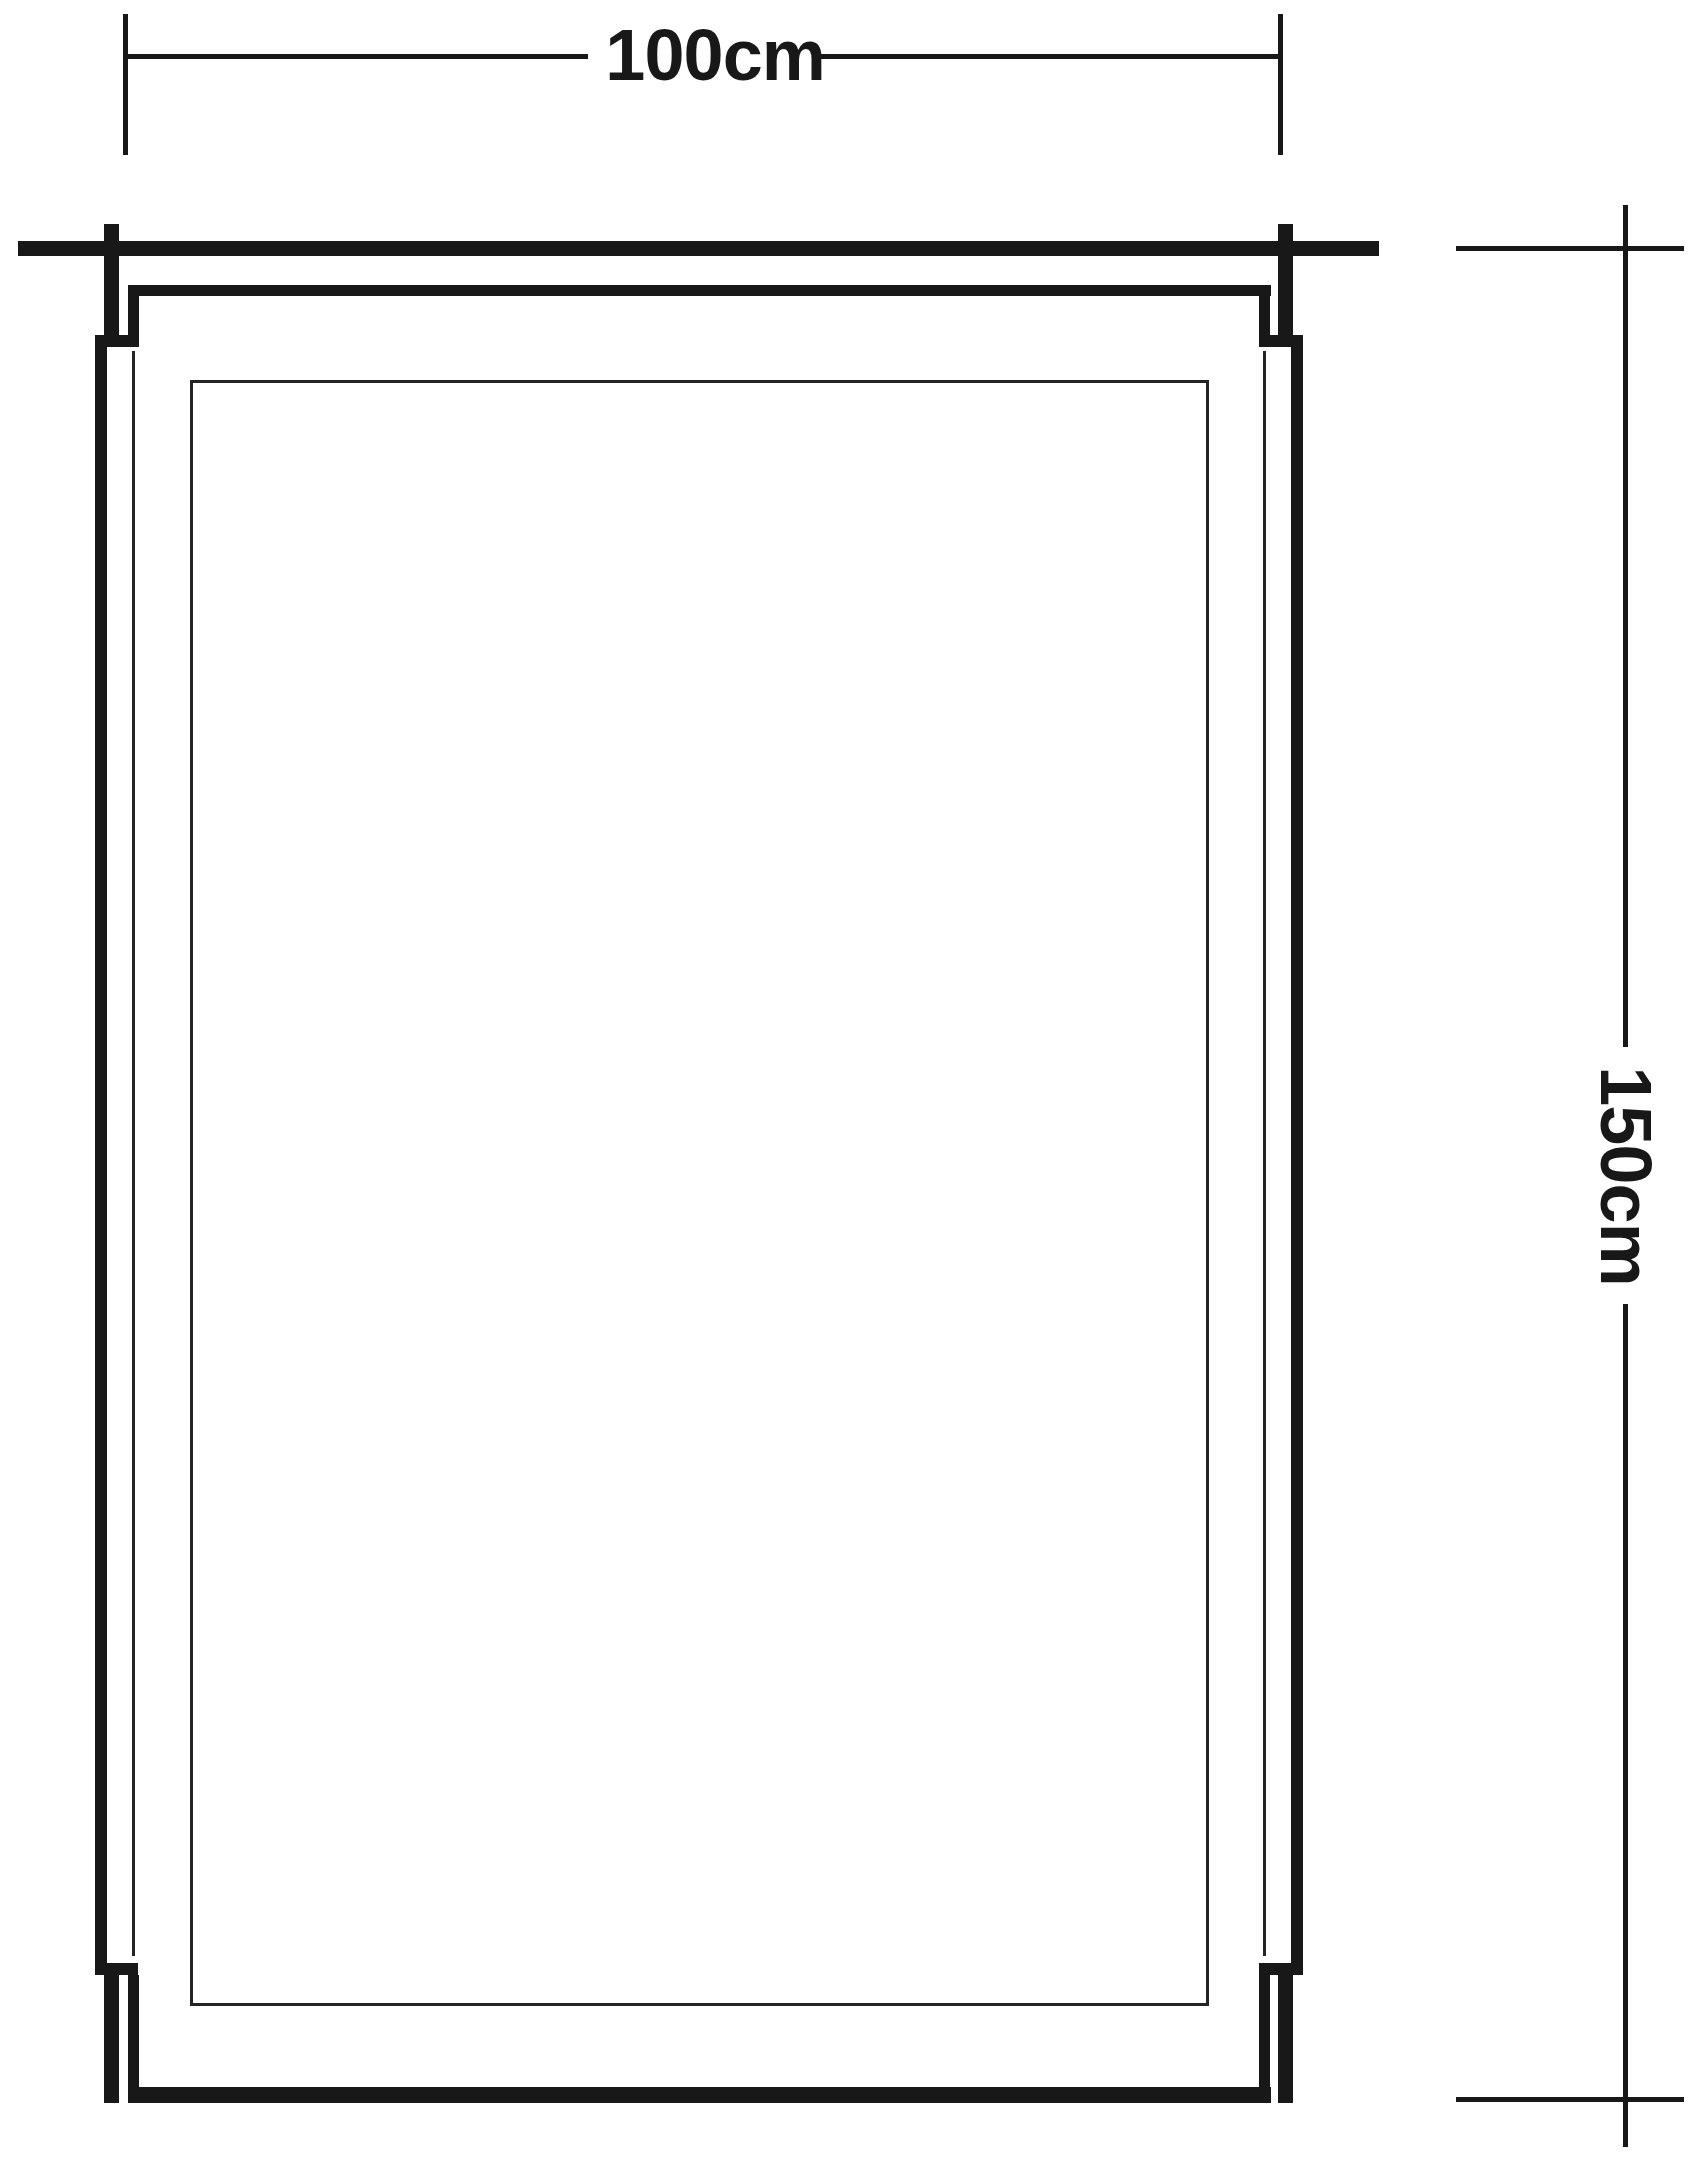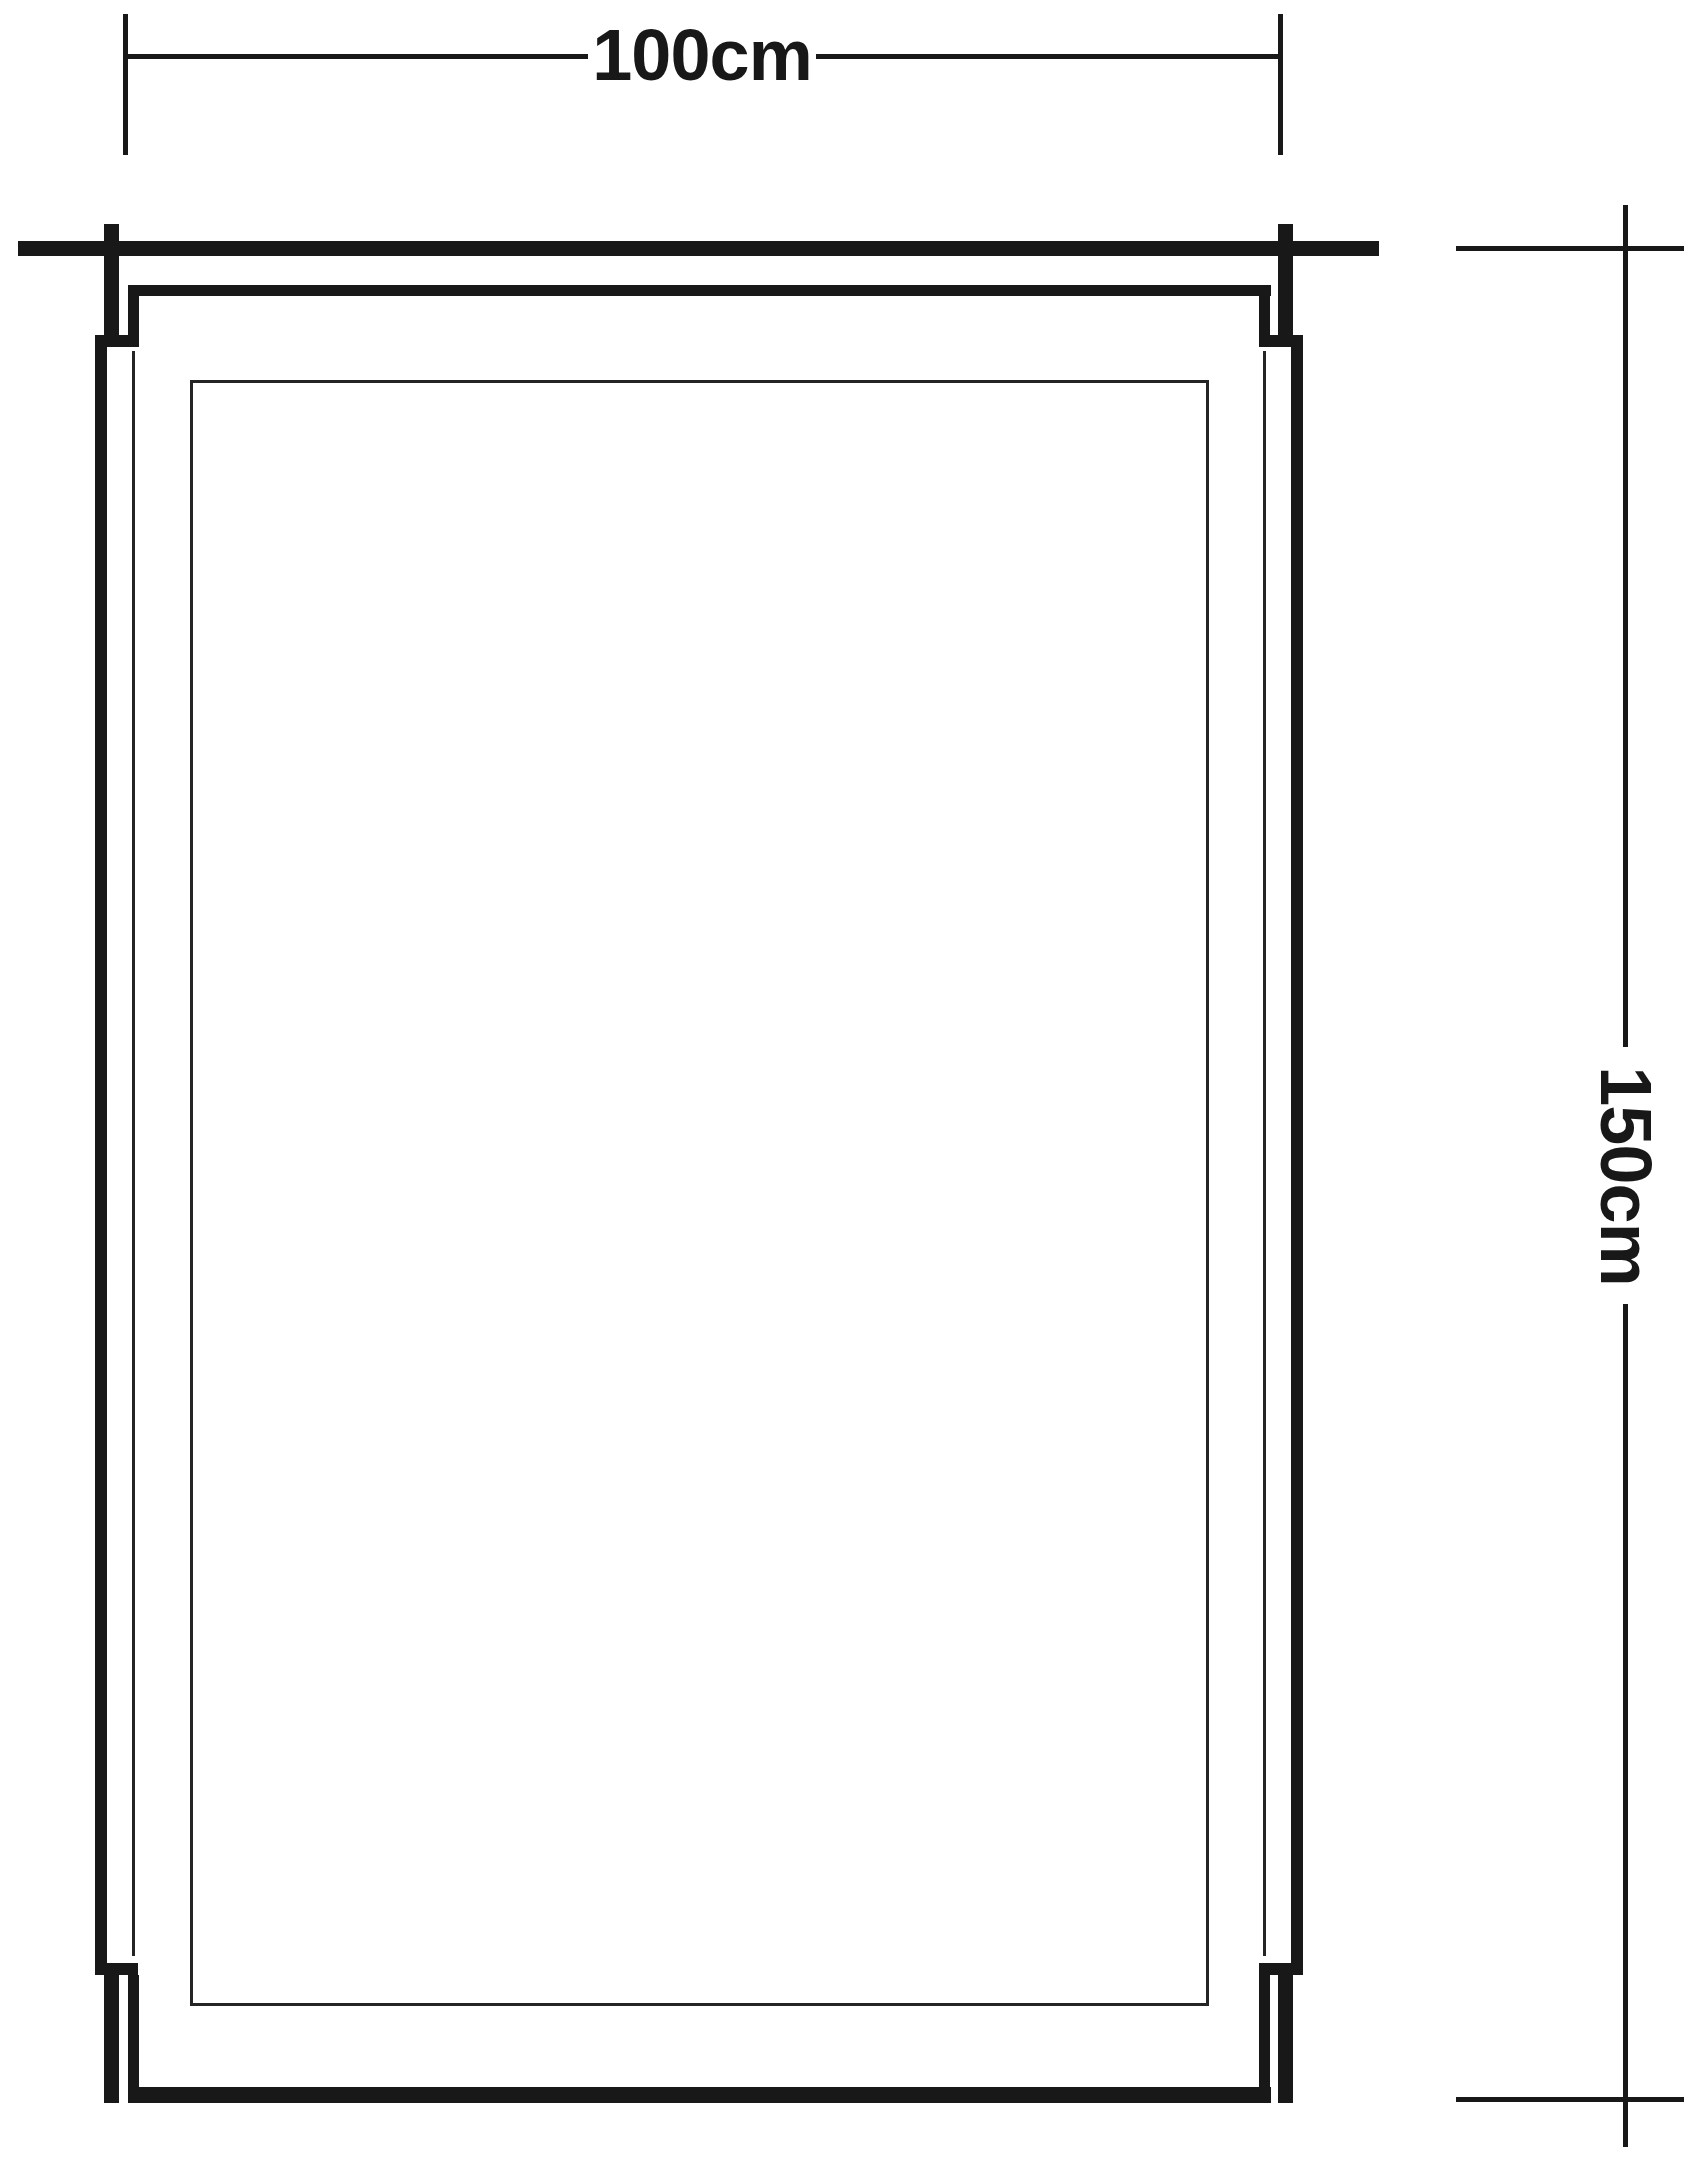--- a/index.html
+++ b/index.html
@@ -43,21 +43,21 @@
 </style>
 </head>
 <body>
 
 <div class="canvas">
 
   <div class="bar" style="left:123px;top:13.6px;width:4.5px;height:141px"></div>
   <div class="bar" style="left:1278px;top:13.6px;width:4.5px;height:141px"></div>
   <div class="bar" style="left:125px;top:54px;width:463px;height:5.4px"></div>
   <div class="bar" style="left:816px;top:54px;width:465px;height:5.4px"></div>
-  <div class="label" style="left:579px;top:19px;width:246px;text-align:center">100cm</div>
+  <div class="label" style="left:579px;top:19px;width:246px;text-align:right">100cm</div>
 
   <div class="bar" style="left:18px;top:241px;width:1361px;height:15.4px"></div>
 
   <div class="bar" style="left:128px;top:285px;width:1143px;height:11px"></div>
   <div class="bar" style="left:128px;top:2087px;width:1143px;height:16.3px"></div>
 
   <div class="bar" style="left:104px;top:224px;width:15.4px;height:122px"></div>
   <div class="bar" style="left:128px;top:285px;width:11px;height:62px"></div>
   <div class="bar" style="left:95px;top:335px;width:43px;height:11.8px"></div>
   <div class="bar" style="left:95px;top:335px;width:11.8px;height:1640px"></div>

